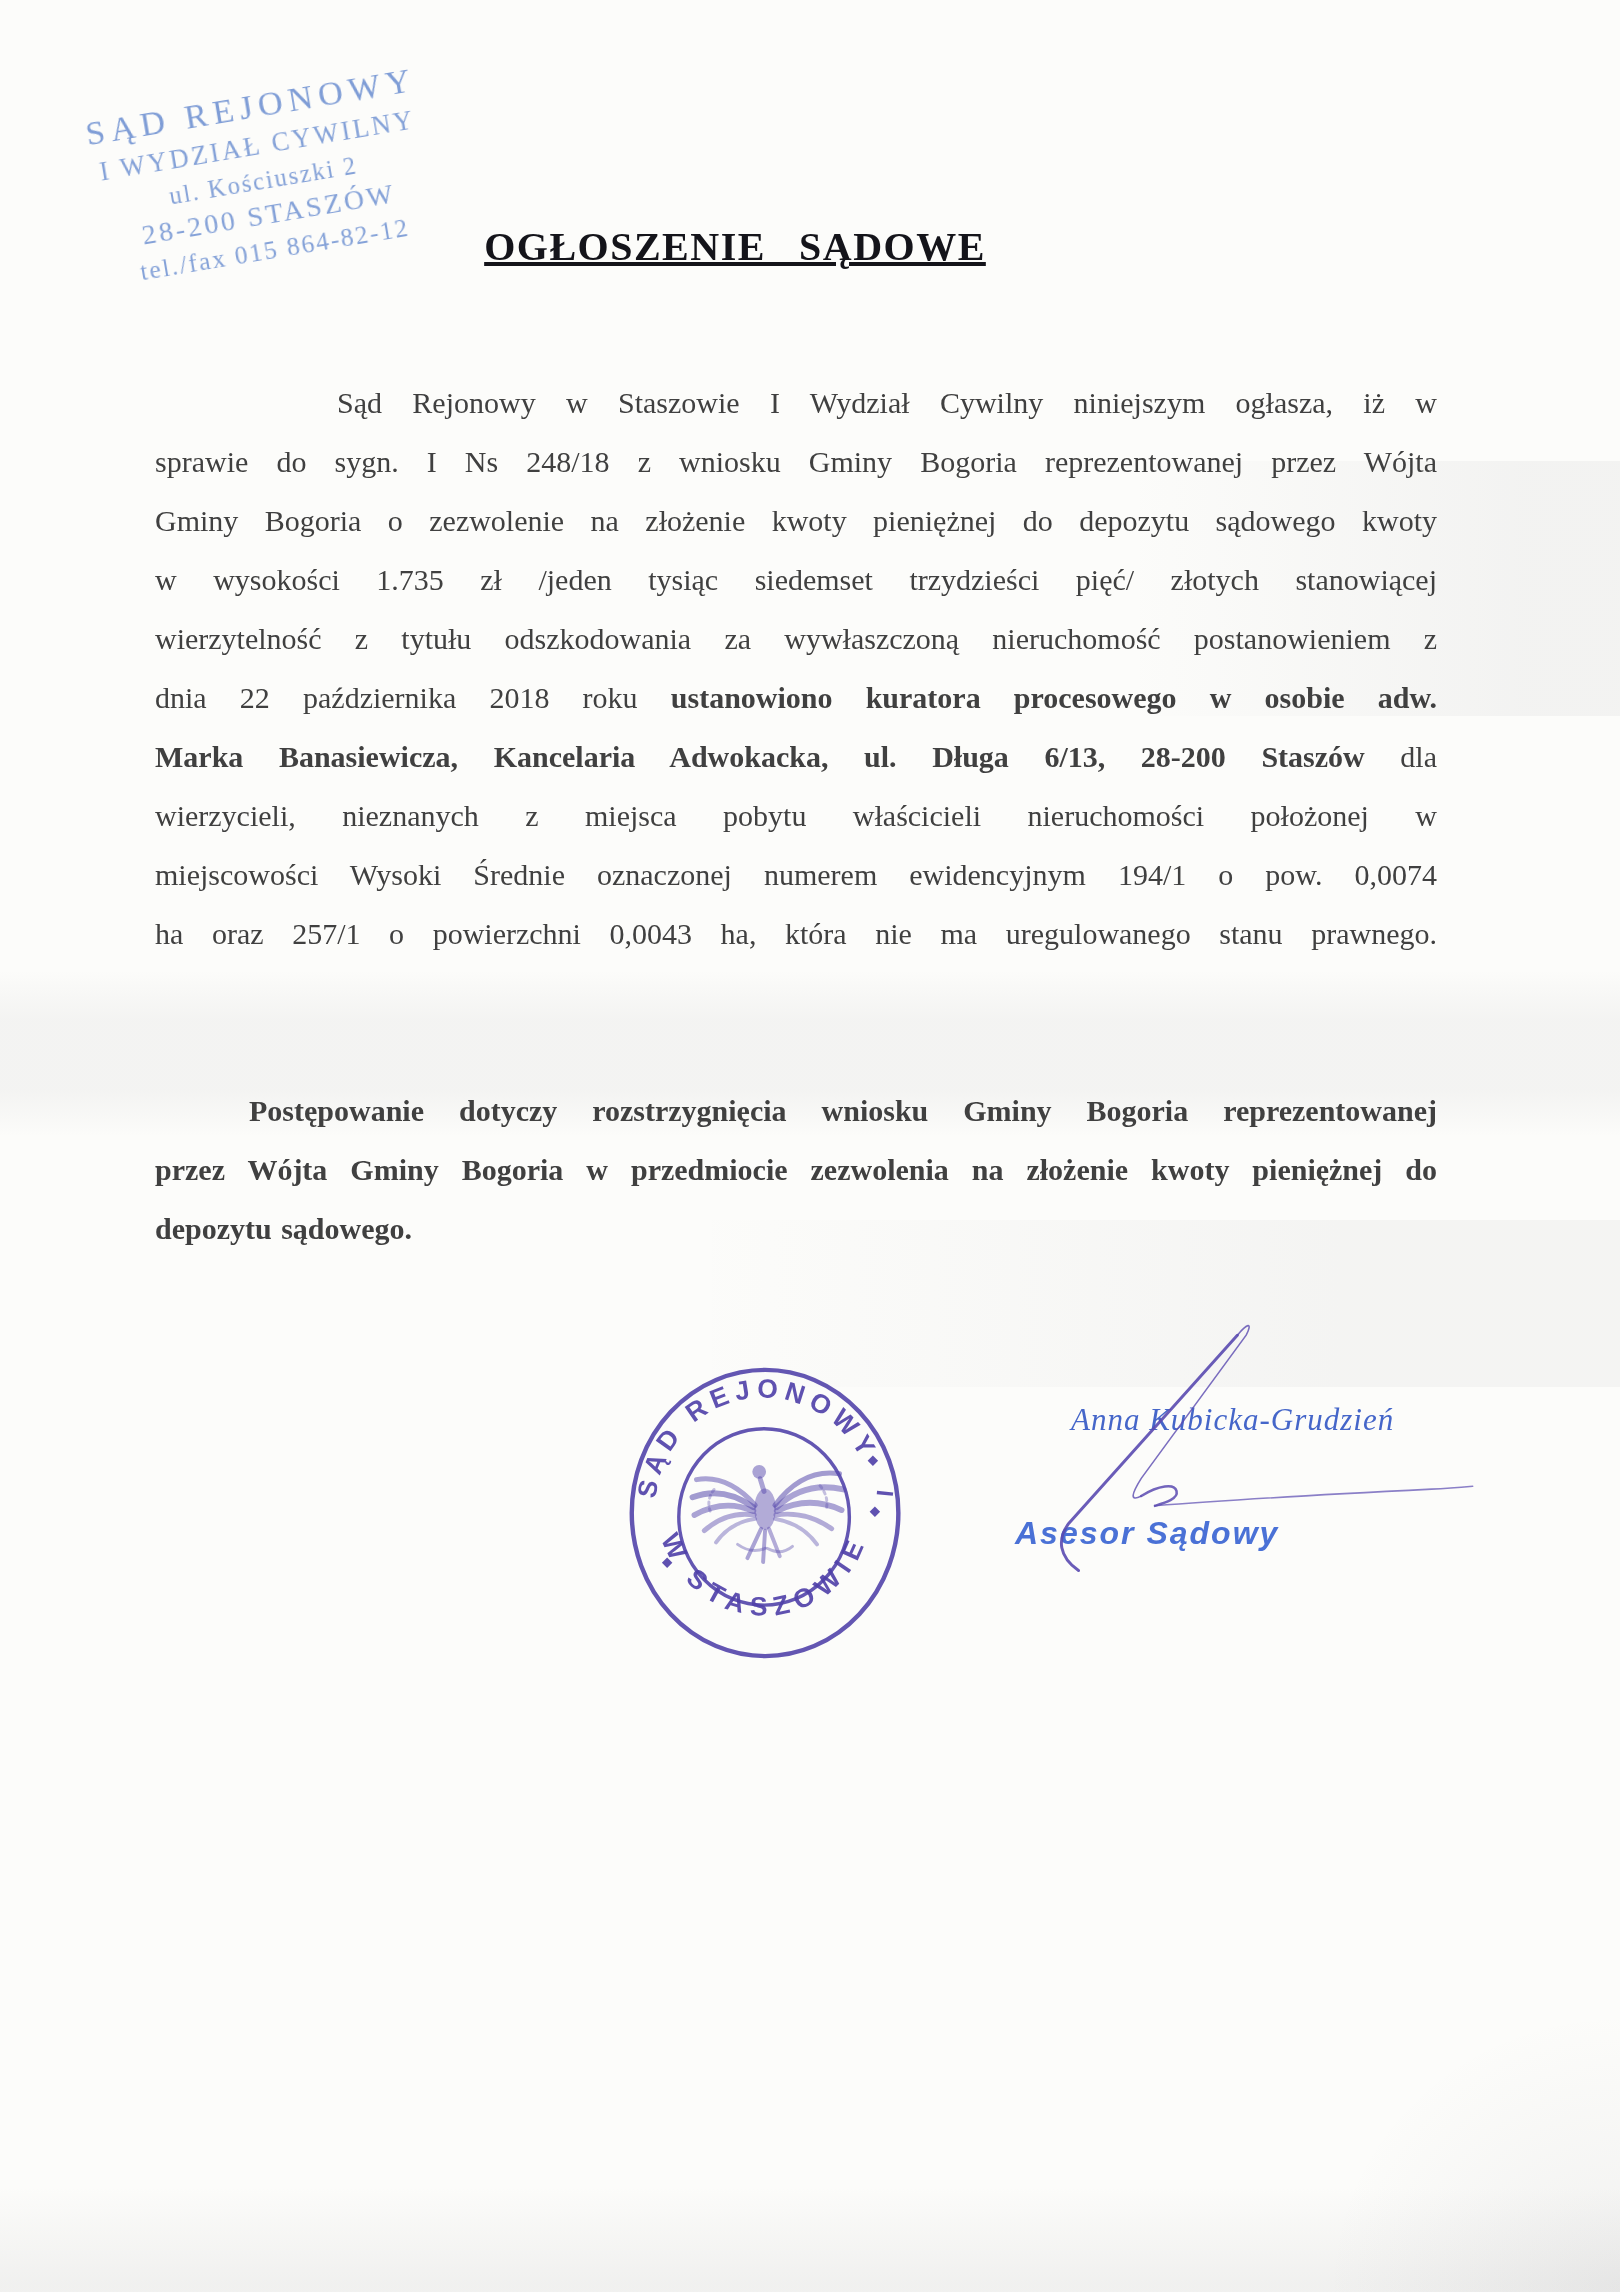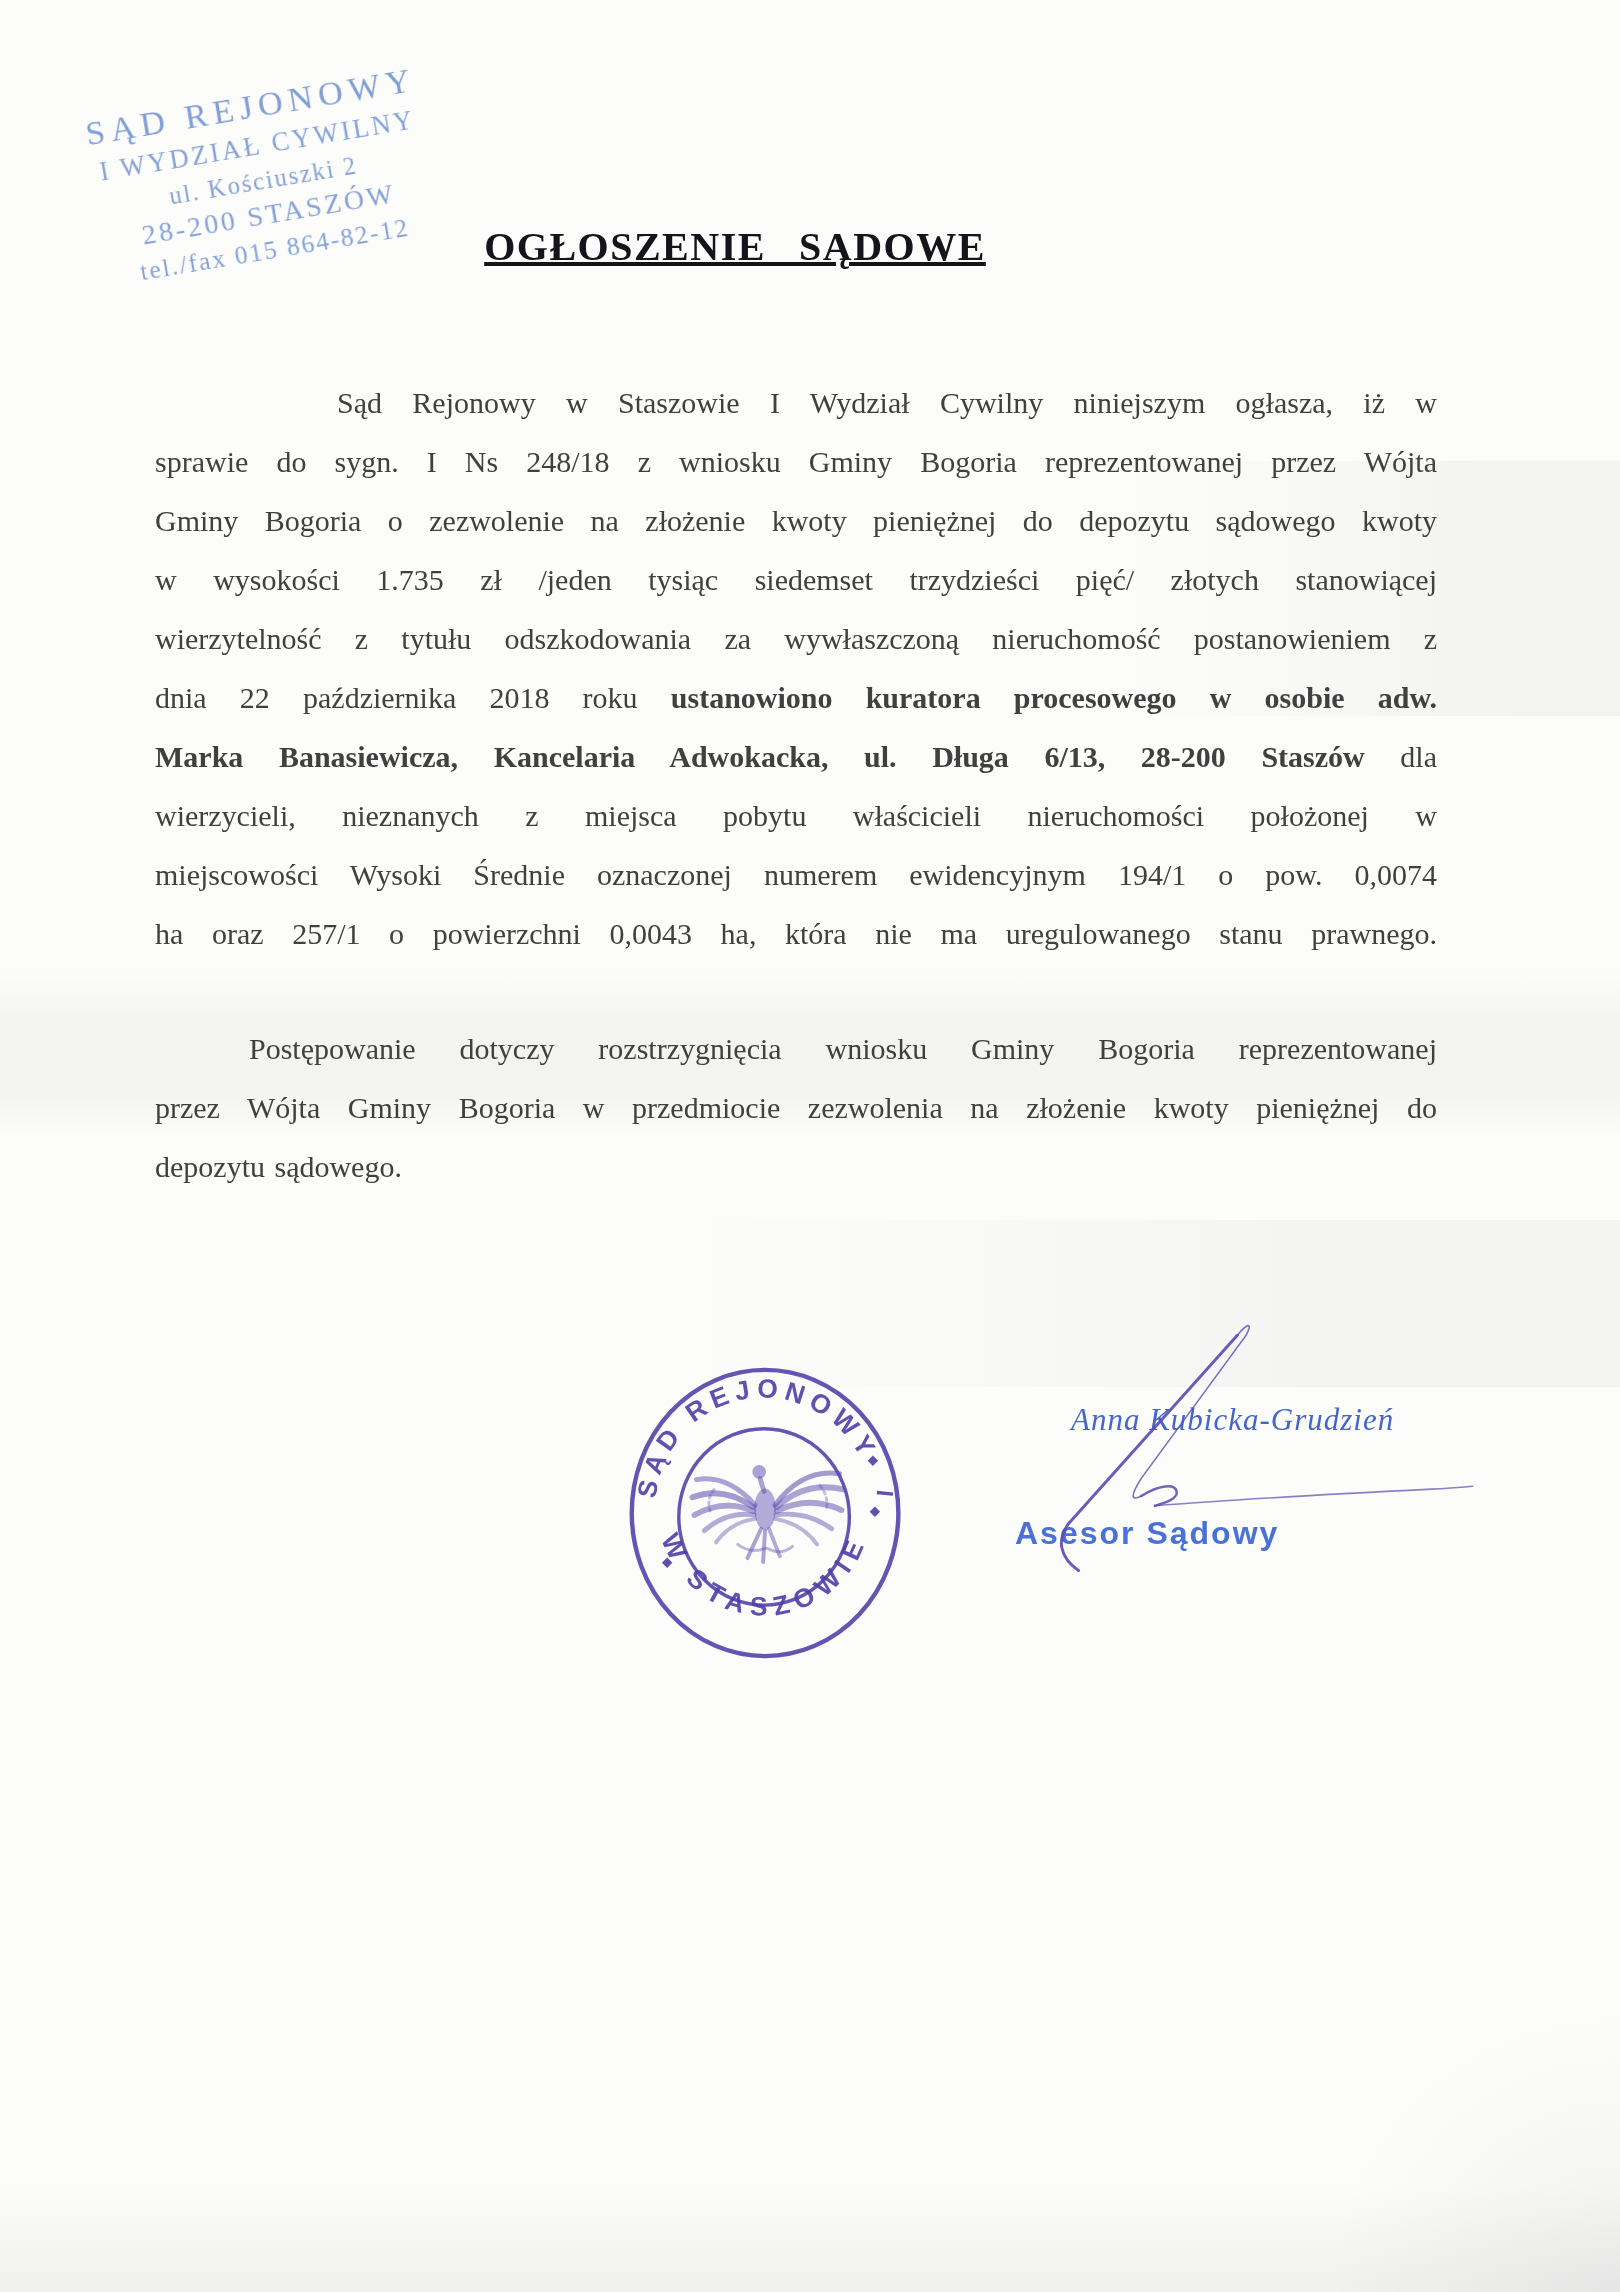--- a/index.html
+++ b/index.html
@@ -40,21 +40,21 @@
 
   .doc-title{
     position:absolute;left:446px;top:223px;width:578px;
     text-align:center;
     font-size:40px;font-weight:bold;color:#14141a;
     letter-spacing:1.5px;word-spacing:21.6px;text-decoration:underline;
   }
 
   .body-block{position:absolute;left:155px;width:1282px;color:#404040;font-size:30px;}
   .p1{top:373px;}
-  .p2{top:1019px;}
+  .p2{top:1081px;font-weight:bold;}
   .tline{
     height:59px;line-height:59px;white-space:nowrap;
     text-align:justify;text-align-last:justify;
     word-spacing:2px;
   }
   .tline.lastline{text-align-last:left;}
   .ind1{padding-left:182px;}
   .ind2{padding-left:94px;}
   .b{font-weight:bold;}
 
@@ -63,21 +63,21 @@
   
   .sig-name{
     position:absolute;left:1071px;top:1402px;
     font-style:italic;font-size:31px;letter-spacing:1px;
     color:#4566c9;white-space:nowrap;filter:blur(0.2px);
   }
   .sig-role{
     position:absolute;left:1015px;top:1515px;
     font-family:"Liberation Sans", sans-serif;
     font-size:32px;font-weight:bold;letter-spacing:2px;
-    color:#4a71d6;white-space:nowrap;filter:blur(0.3px);
+    color:#4a71d6;white-space:nowrap;filter:blur(0.3px);font-style:italic;
   }
   .sig-ink{position:absolute;left:1000px;top:1245px;width:510px;height:353px;}
 </style>
 </head>
 <body>
 
 <div class="page">
 
   <div class="shade shade-midband"></div>
   <div class="shade shade-rightband"></div>

